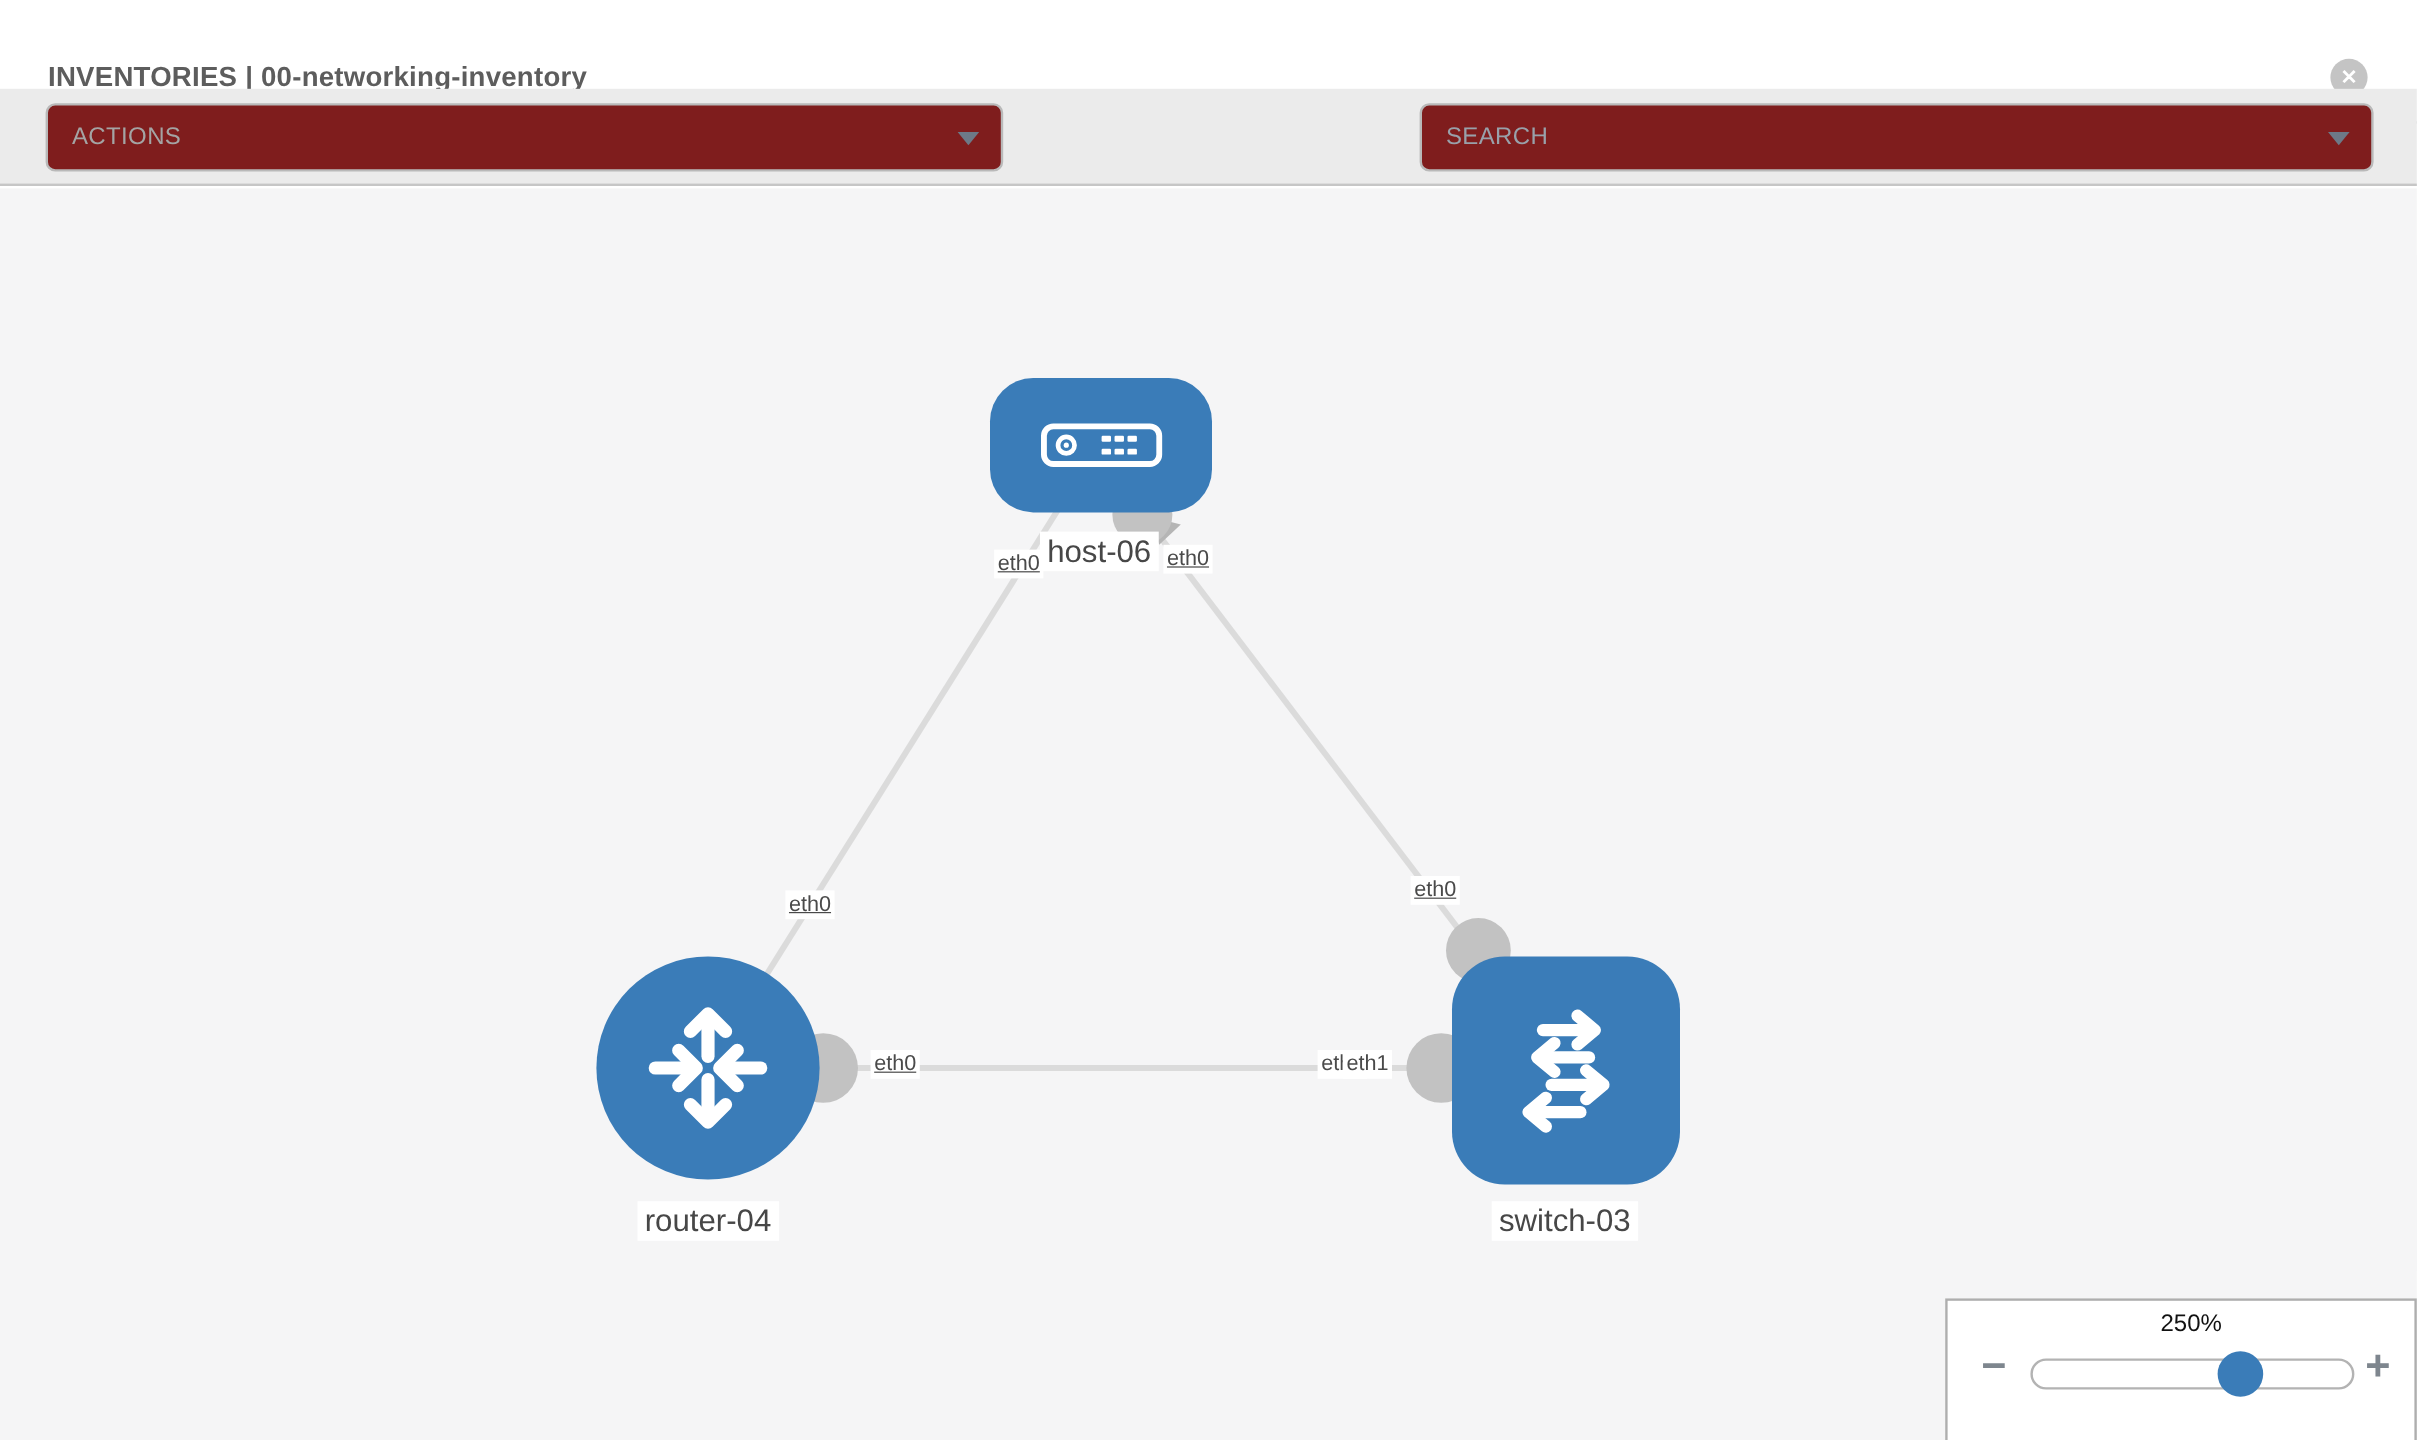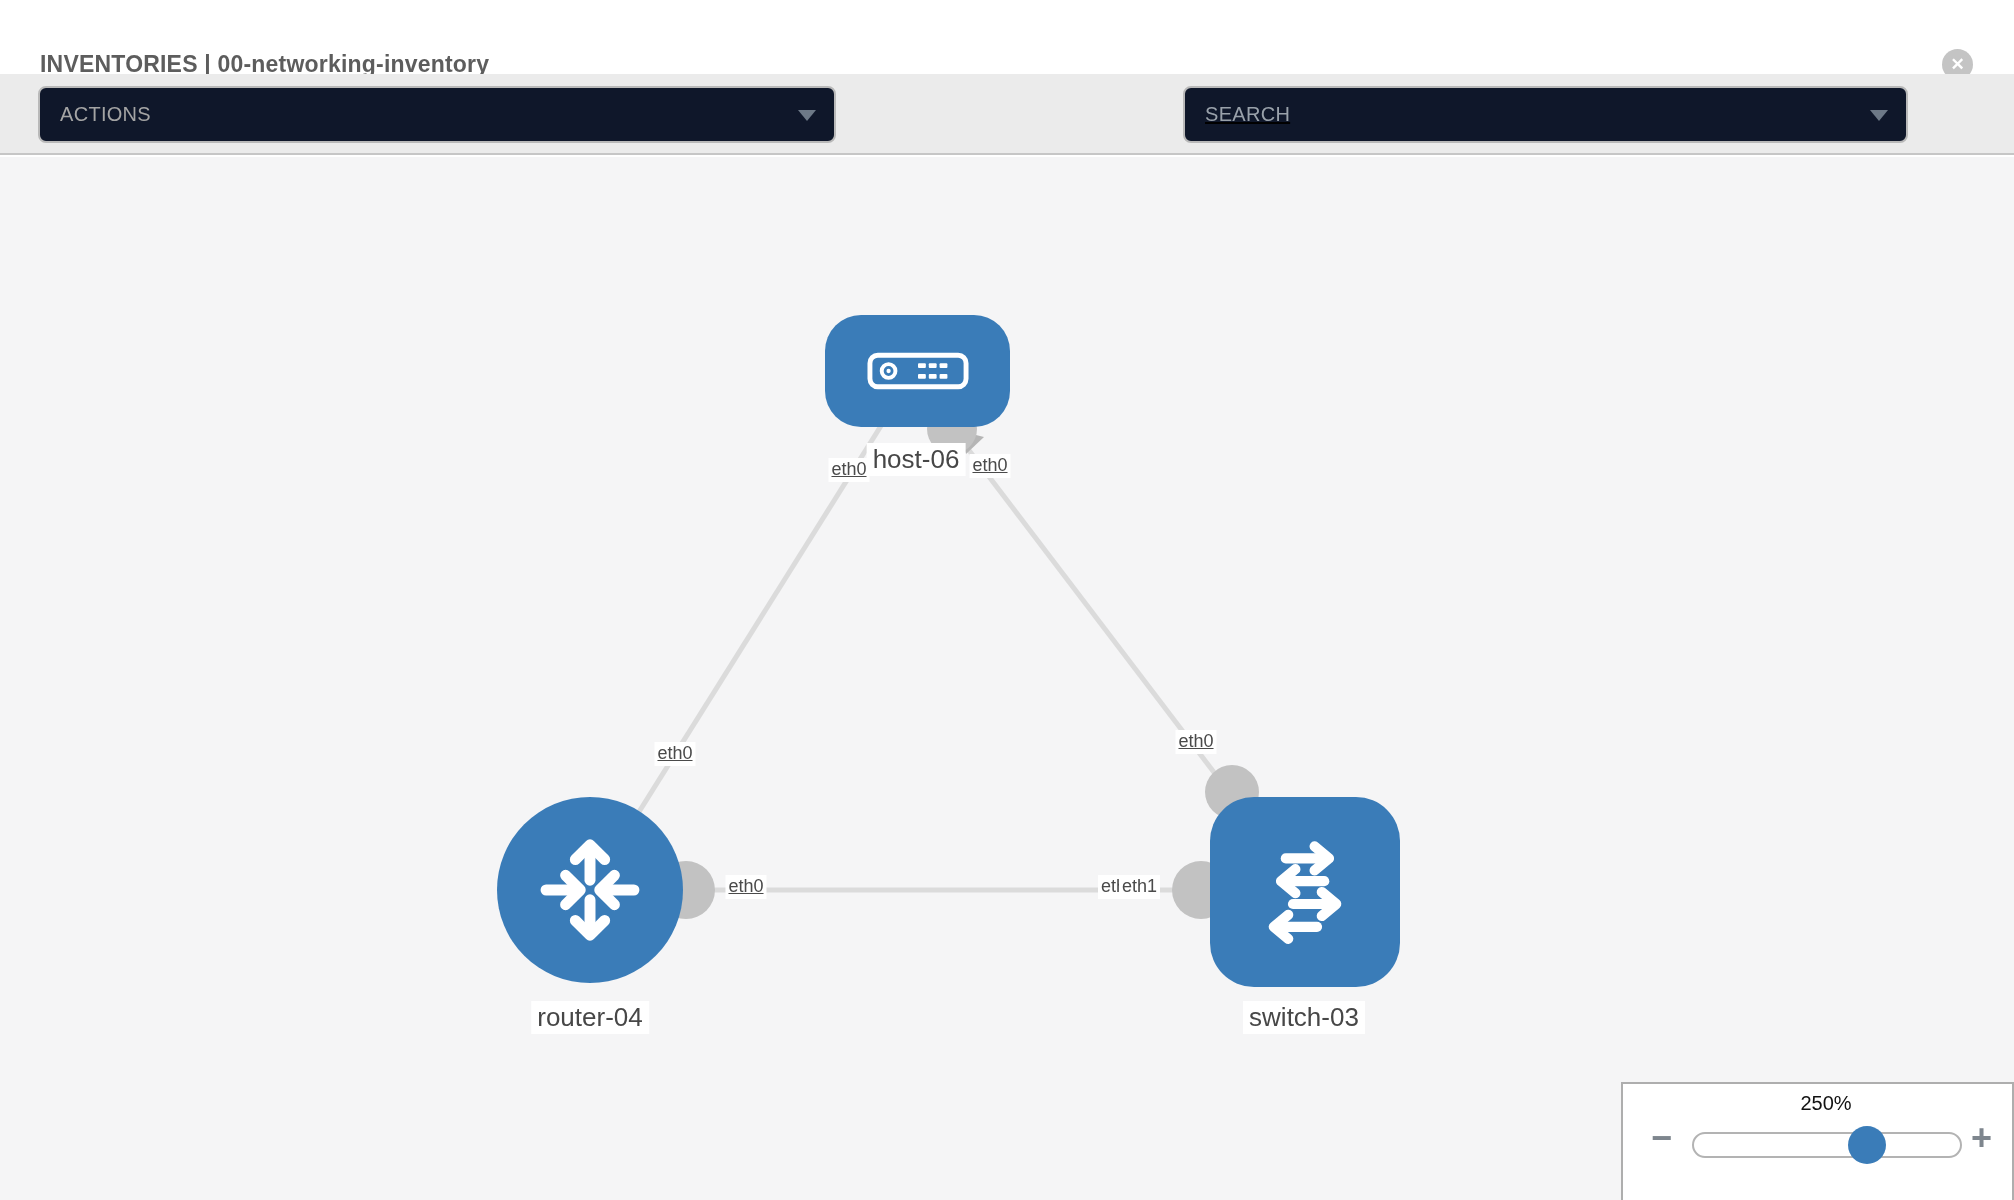--- a/index.html
+++ b/index.html
@@ -12,30 +12,30 @@
   .page-title { position:absolute; left:40px; top:20px; font-size:23px; font-weight:700;
                 color:#5d5d5d; letter-spacing:.2px; }
   .close-btn { position:absolute; left:1942px; top:18px; width:31px; height:31px;
                border-radius:50%; background:#c4c4c4; display:flex; align-items:center;
                justify-content:center; cursor:pointer; }
   .close-x { color:#ffffff; font-size:17px; font-weight:700; line-height:1; }
 
   
   .toolbar { position:absolute; left:0; top:74px; width:2014px; height:81px;
              background:#ebebeb; border-bottom:2px solid #c6c6c6; }
-  .fakeselect { position:absolute; top:12px; height:57px; background:#0f172a;
+  .fakeselect { position:absolute; top:12px; height:57px; background:#7f1d1d;
                 border:2px solid #b9b9b9; border-radius:8px; display:flex;
                 align-items:center; padding:0 20px; cursor:pointer; }
   .fakeselect .sel-label { font-size:20px; color:#a4a4a4; letter-spacing:.3px; }
   .search .sel-label { color:#99a1aa; }
   .caret { position:absolute; right:18px; top:50%; margin-top:-5px; width:0; height:0;
            border-left:9px solid transparent; border-right:9px solid transparent;
            border-top:11px solid #6d7987; }
   .actions { left:38px; width:798px; }
-  .search  { left:1183px; width:725px;text-decoration:underline; }
+  .search  { left:1183px; width:795px; }
   .tool-icon { position:absolute; top:96px; cursor:pointer; }
 
   
   .canvas { position:absolute; left:0; top:157px; width:2014px; height:1043px;
             background:#f5f5f6; }
   .links-layer { position:absolute; left:0; top:0; }
 
   .node { position:absolute; background:#3a7cb8; display:flex; align-items:center;
           justify-content:center; cursor:pointer; }
   .node-host   { left:825px; top:158px; width:185px; height:112px; border-radius:36px; }

